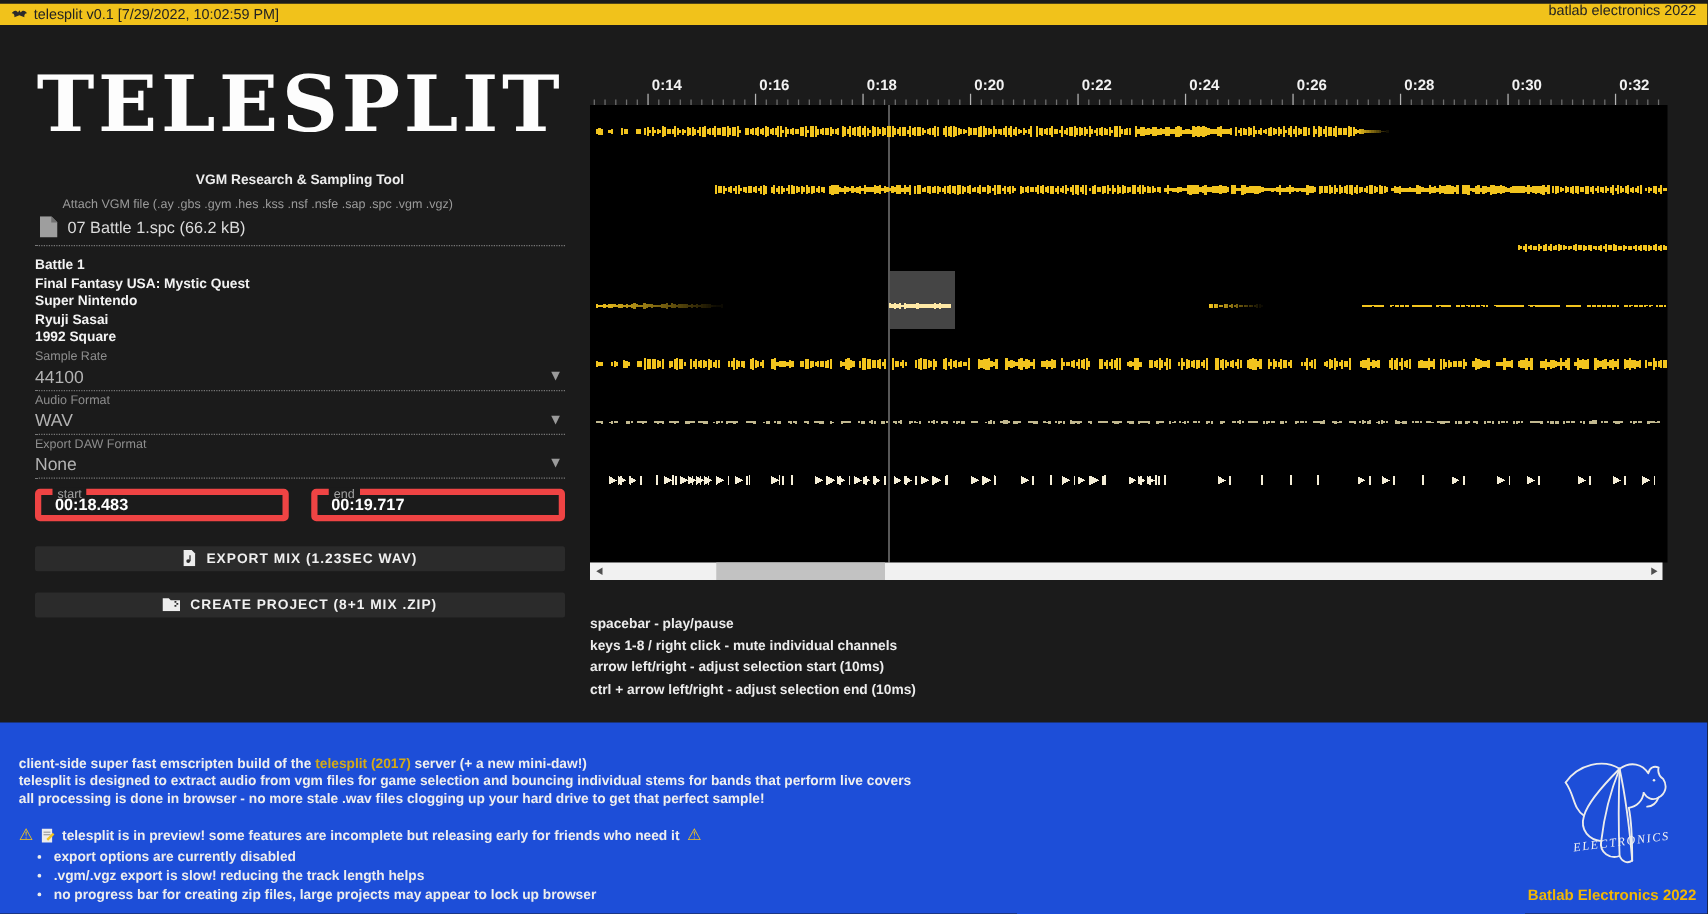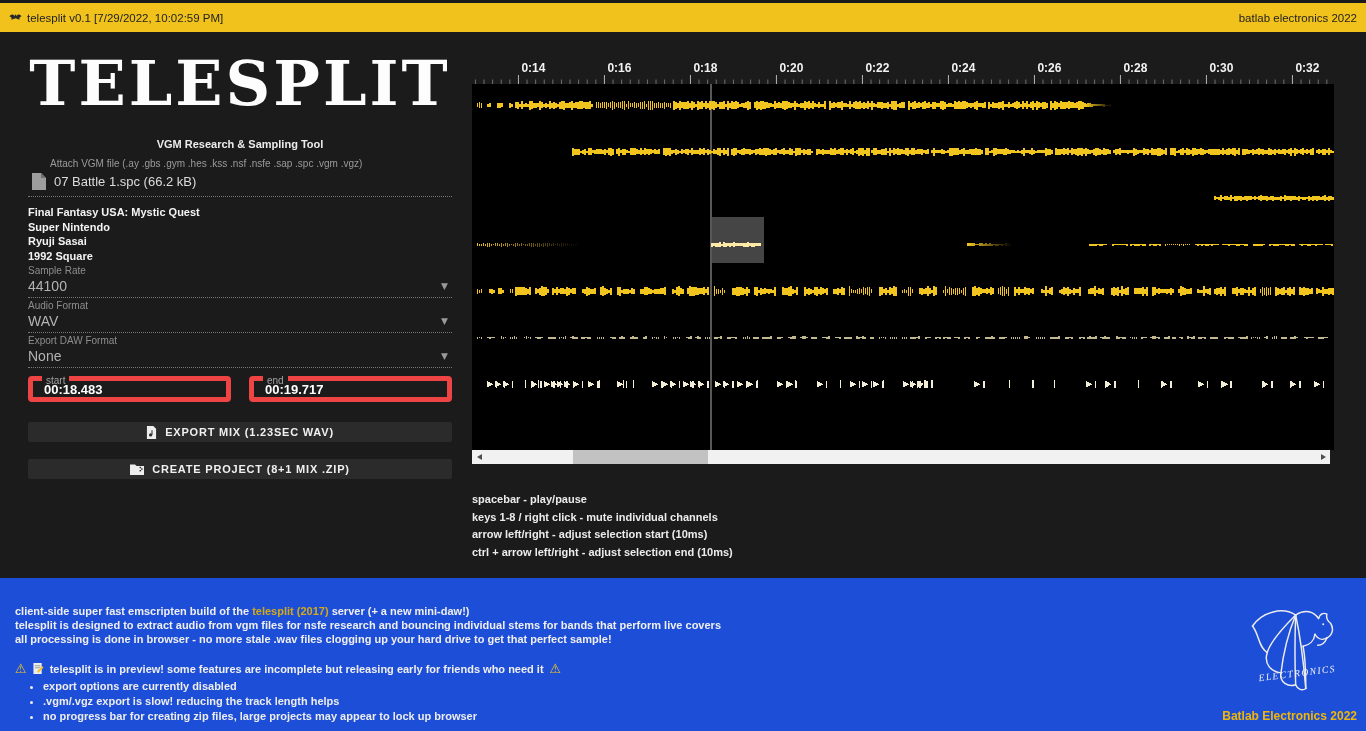--- a/index.html
+++ b/index.html
@@ -8,23 +8,23 @@
   body {
     background:#1b1b1b;
     font-family:"Liberation Sans", sans-serif;
     position:relative;
     color:#eee;
   }
   .glyph { font-family:"DejaVu Sans", sans-serif; }
 
   
   .titlebar {
-    position:absolute; top:3px; left:0; right:0; height:29px;
+    position:absolute; top:3px; left:0; right:0; height:17px;
     background:#f1c21b; color:#222;
-    display:flex; align-items:center; justify-content:space-between;
+    display:flex; justify-content:space-between;
     padding:0 9px; font-size:11.5px;
   }
   .tb-left { display:flex; align-items:center; gap:5px; }
 
   
   .left-panel { position:absolute; left:28px; top:40px; width:424px; }
   .logo {
     margin-top:2px; height:84px; line-height:84px;
     font-family:"DejaVu Serif", serif; font-weight:bold;
     font-size:62px; letter-spacing:3px; color:#fdfdfd; text-align:center;
@@ -115,20 +115,21 @@
 
   <div class="file-row">
     <svg width="14" height="17" viewBox="0 0 14 17">
       <path d="M0 0 h9 l5 5 v12 h-14 z" fill="#9e9e9e"></path>
       <path d="M9 0 l5 5 h-5 z" fill="#6f6f6f"></path>
     </svg>
     <span class="file-name">07 Battle 1.spc (66.2 kB)</span>
   </div>
 
   <div class="metadata">
+    <div>Battle 1</div>
     <div>Final Fantasy USA: Mystic Quest</div>
     <div>Super Nintendo</div>
     <div>Ryuji Sasai</div>
     <div>1992 Square</div>
   </div>
 
   <div class="select">
     <div class="sel-label">Sample Rate</div>
     <div class="sel-value-row">
       <span class="sel-value">44100</span>
@@ -1947,21 +1948,21 @@
     <div>keys 1-8 / right click - mute individual channels</div>
     <div>arrow left/right - adjust selection start (10ms)</div>
     <div>ctrl + arrow left/right - adjust selection end (10ms)</div>
   </div>
 </div>
 
 <div class="footer">
   <div class="f-line">
     <span>client-side super fast emscripten build of the </span><a class="f-link">telesplit (2017)</a><span> server (+ a new mini-daw!)</span>
   </div>
-  <div class="f-line">telesplit is designed to extract audio from vgm files for nsfe research and bouncing individual stems for bands that perform live covers</div>
+  <div class="f-line">telesplit is designed to extract audio from vgm files for game selection and bouncing individual stems for bands that perform live covers</div>
   <div class="f-line">all processing is done in browser - no more stale .wav files clogging up your hard drive to get that perfect sample!</div>
 
   <div class="warning-line">
     <span class="warn glyph">⚠</span>
     <svg width="11" height="13" viewBox="0 0 12 13">
       <rect x="0.5" y="0.5" width="9" height="12" fill="#ececec"></rect>
       <rect x="2" y="3" width="6" height="1" fill="#9a9a9a"></rect>
       <rect x="2" y="5.2" width="6" height="1" fill="#9a9a9a"></rect>
       <path d="M4.5 9.5 L10 4 L11.5 5.5 L6 11 Z" fill="#f2c41e"></path>
     </svg>

